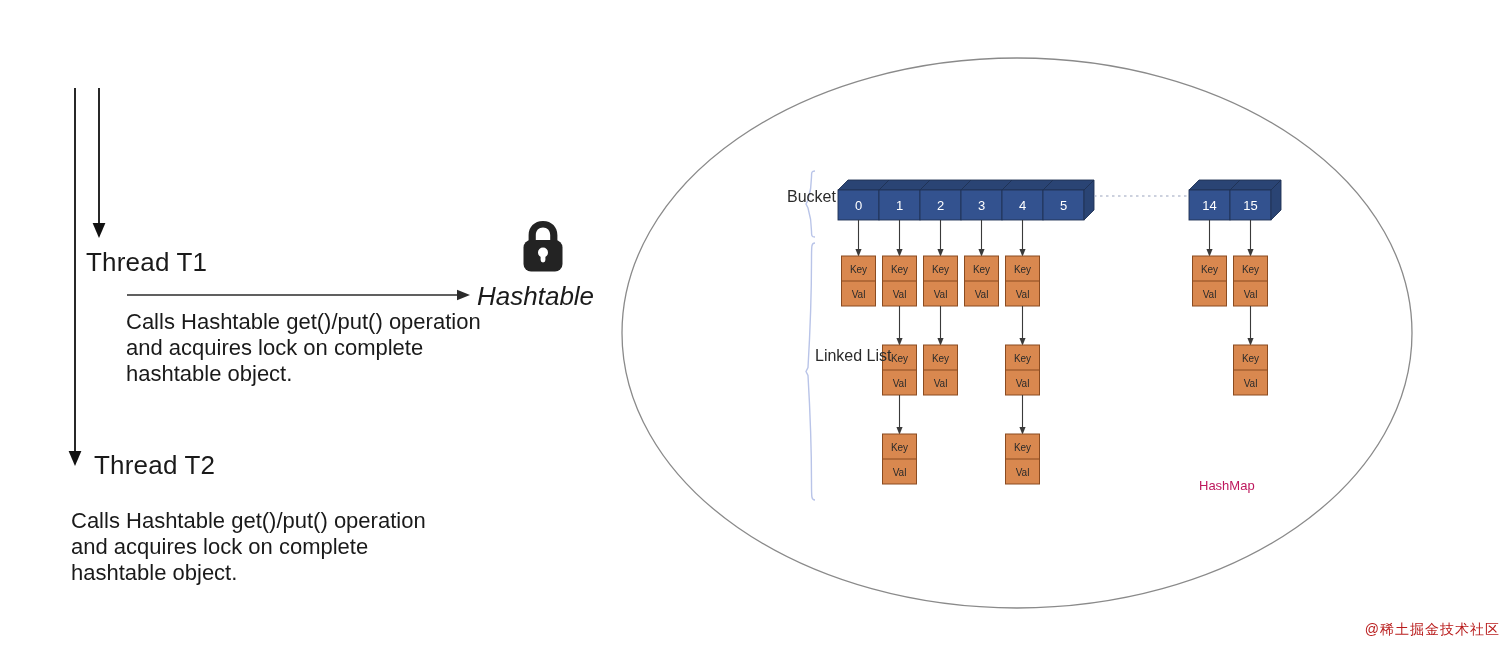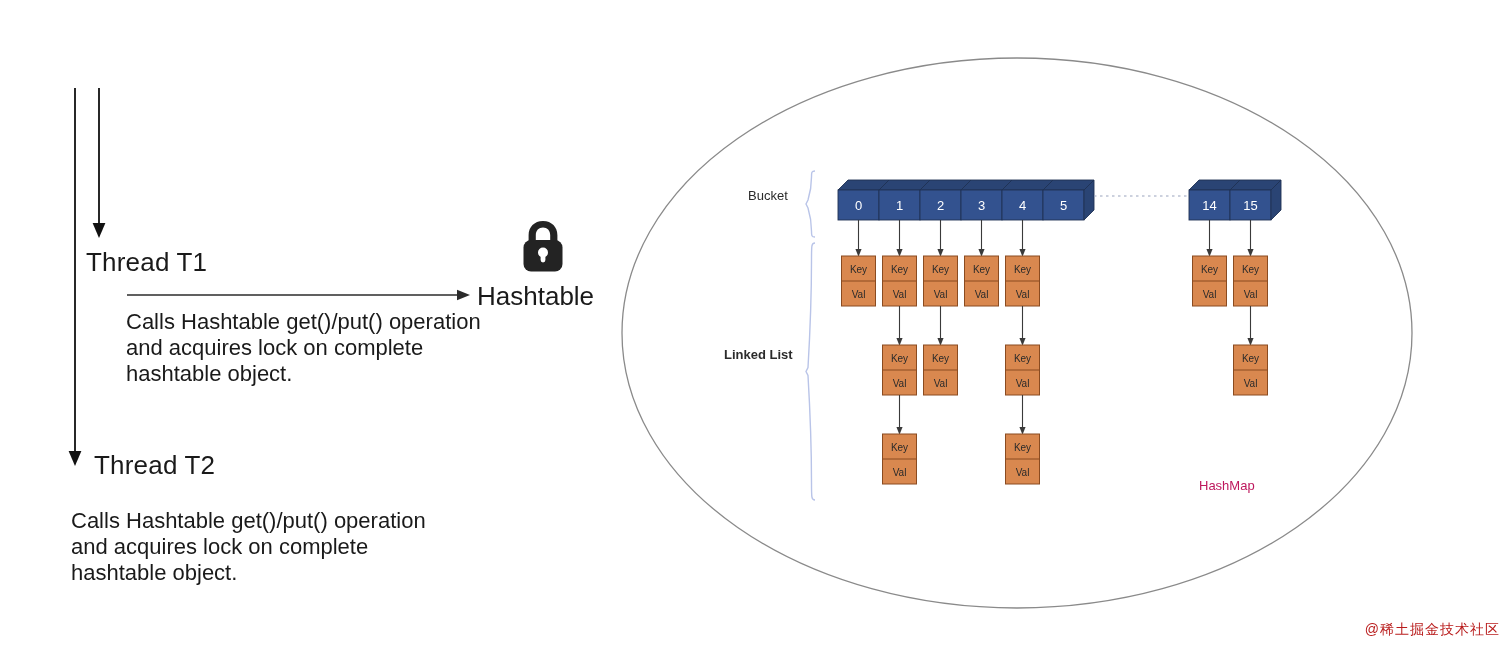--- a/index.html
+++ b/index.html
@@ -48,45 +48,47 @@
   }
   #thread-t1-desc { left: 126px; top: 309px; }
   #thread-t2-desc { left: 71px; top: 508px; }
 
   #hashtable-label {
     position: absolute;
     left: 477px; top: 281px;
     font-size: 26px;
     color: #1a1a1a;
     white-space: nowrap;
+    font-style: italic;
   }
 
   #lock-icon {
     position: absolute;
     left: 517px; top: 218px;
     width: 52px; height: 56px;
   }
 
   
   #right-panel {
     position: absolute;
     left: 0; top: 0;
     width: 1512px; height: 649px;
     pointer-events: none;
   }
   #right-panel svg { pointer-events: auto; }
 
   .brace-label {
     position: absolute;
-    font-size: 13px;
+    font-size: 16px;
     color: #2b2b2b;
     white-space: nowrap;
+    margin-left: 39px;
   }
   #bucket-label     { left: 748px; top: 188px; }
-  #linkedlist-label { left: 724px; top: 347px; font-weight: bold; }
+  #linkedlist-label { left: 776px; top: 347px; }
 
   #hashmap-label {
     position: absolute;
     left: 1199px; top: 478px;
     font-size: 13px;
     color: #be185d;
     white-space: nowrap;
   }
 
   #watermark {

